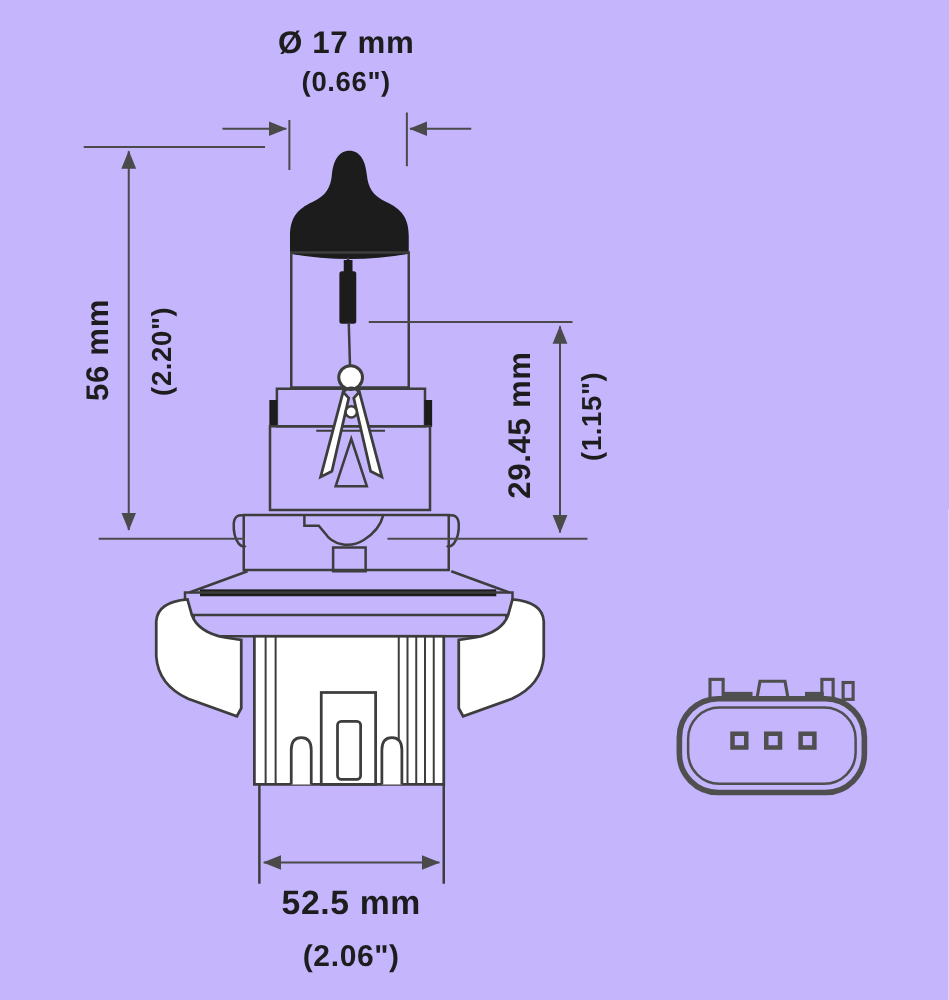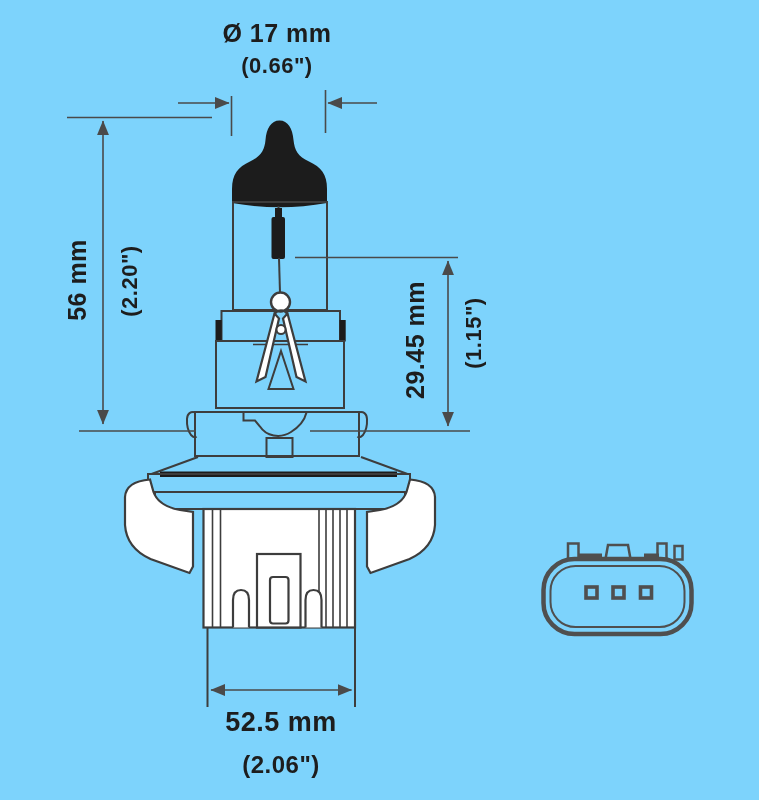--- a/index.html
+++ b/index.html
@@ -5,21 +5,21 @@
   html, body {
     margin: 0;
     padding: 0;
     background: #ffffff;
     font-family: "Liberation Sans", sans-serif;
   }
   .page {
     position: relative;
     width: 759px;
     height: 800px;
-    background: #7dd3fc;
+    background: #c4b5fd;
     overflow: hidden;
   }
   svg { display: block; }
   .dim-text {
     font-family: "Liberation Sans", sans-serif;
     font-weight: 700;
     fill: #1d1d1d;
   }
   .dim-mm   { font-size: 25px; letter-spacing: 0.5px; }
   .dim-inch { font-size: 22px; letter-spacing: 0.5px; }

